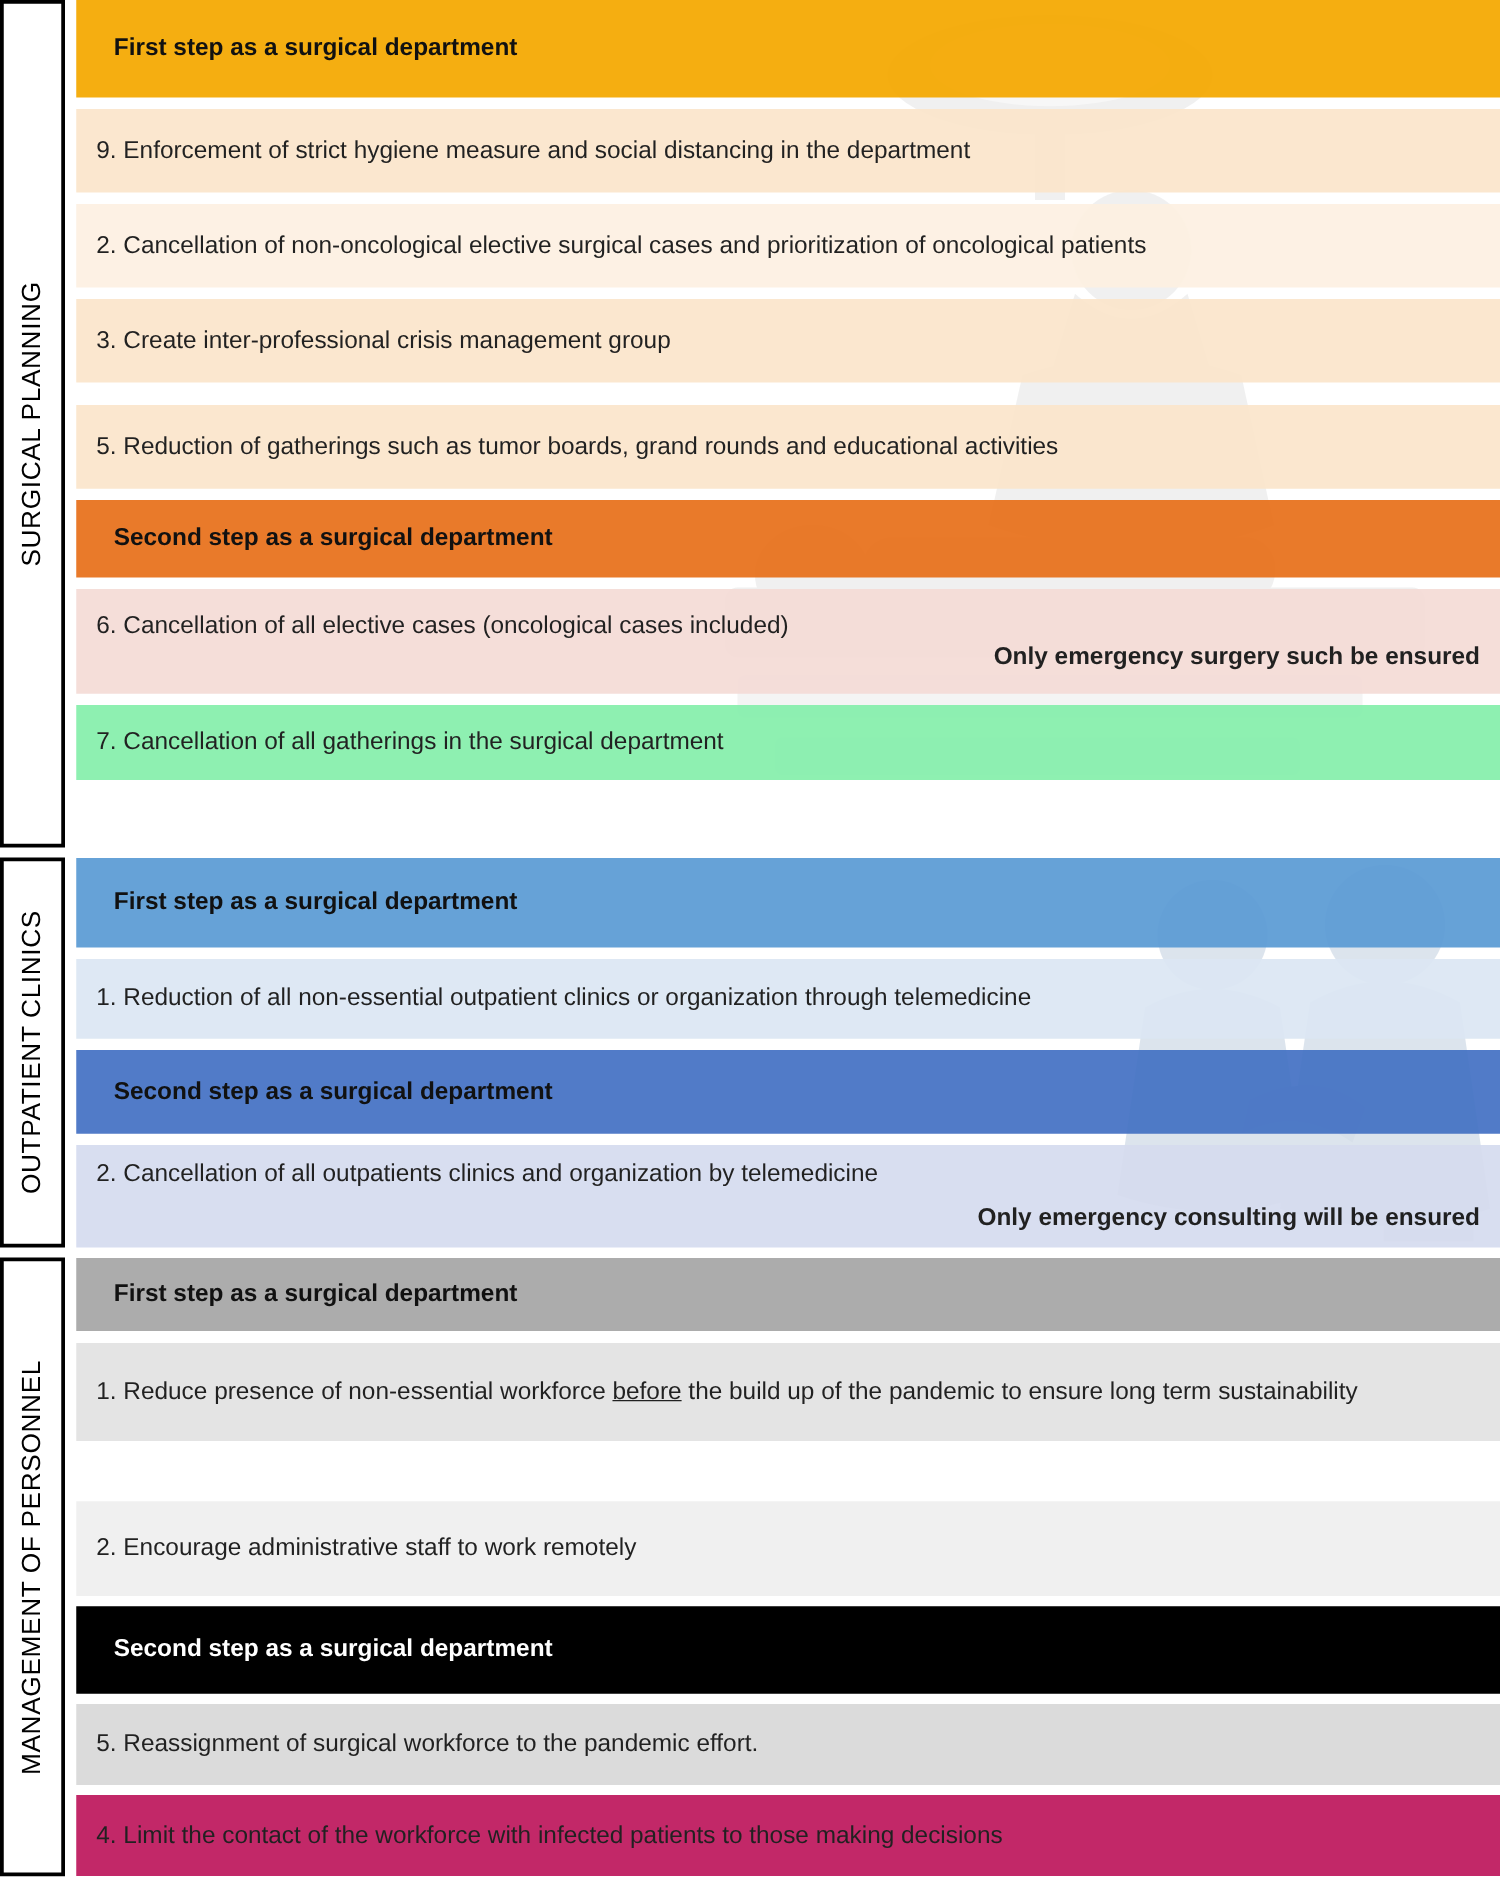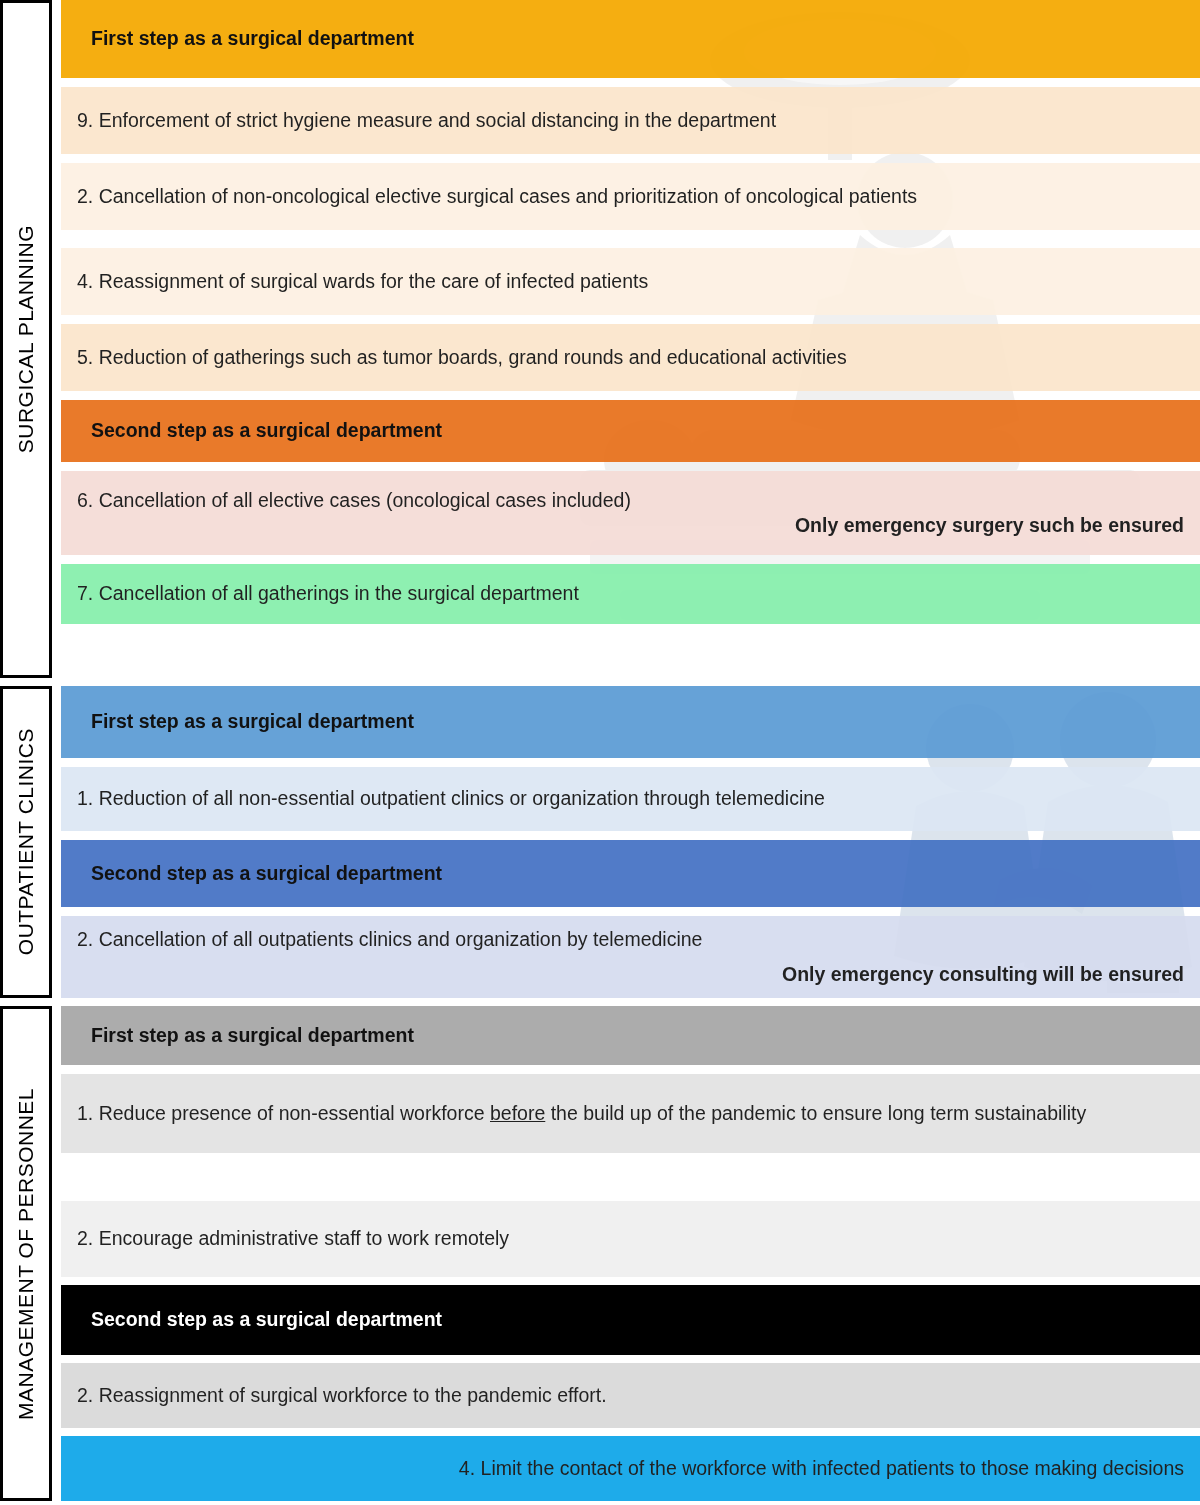--- a/index.html
+++ b/index.html
@@ -89,21 +89,21 @@
   .r-blue-a  { background: #dce7f4; }
   .h-blue2   { background: #4472c4; color: #000; }
   .r-blue-b  { background: #d6dcef; gap: 10px; }
 
   
   .h-gray    { background: #a6a6a6; color: #000; }
   .r-gray-a  { background: #e3e3e3; }
   .r-gray-b  { background: #efefef; }
   .h-black   { background: #000000; color: #ffffff; }
   .r-gray-c  { background: #d9d9d9; }
-  .r-gray-d  { background: #0ea5e9; text-align: right; }
+  .r-gray-d  { background: #be185d; }
 
   .spacer { height: 9px; }
 
   u.emph { text-decoration: underline; }
 
   
   .wm {
     position: absolute;
     pointer-events: none;
     opacity: 0.30;
@@ -165,24 +165,24 @@
         </div>
         <div class="spacer"></div>
         <div class="row r-orange-a translucent" style="height:67px;">
           <span class="txt">9. Enforcement of strict hygiene measure and social distancing in the department</span>
         </div>
         <div class="spacer"></div>
         <div class="row r-orange-b translucent" style="height:67px;">
           <span class="txt">2. Cancellation of non-oncological elective surgical cases and prioritization of oncological patients</span>
         </div>
         <div class="spacer"></div>
-        <div class="spacer"></div>
-        <div class="row r-orange-b translucent" style="height:67px;">
-          <span class="txt">4. Reassignment of surgical wards for the care of infected patients</span>
-        </div>
+        <div class="row r-orange-a translucent" style="height:67px;">
+          <span class="txt">3. Create inter-professional crisis management group</span>
+        </div>
+        <div class="spacer"></div>
         <div class="spacer"></div>
         <div class="row r-orange-a translucent" style="height:67px;">
           <span class="txt">5. Reduction of gatherings such as tumor boards, grand rounds and educational activities</span>
         </div>
         <div class="spacer"></div>
         <div class="row hdr h-orange2 translucent" style="height:62px;">
           <span class="txt">Second step as a surgical department</span>
         </div>
         <div class="spacer"></div>
         <div class="row r-red-a translucent" style="height:84px; flex-direction:column; align-items:flex-start; justify-content:center;">
@@ -239,21 +239,21 @@
         <div class="spacer"></div>
         <div class="row r-gray-b translucent" style="height:84px;margin-top:40px;">
           <span class="txt">2. Encourage administrative staff to work remotely</span>
         </div>
         <div class="spacer"></div>
         <div class="row hdr h-black" style="height:78px;">
           <span class="txt">Second step as a surgical department</span>
         </div>
         <div class="spacer"></div>
         <div class="row r-gray-c translucent" style="height:72px;">
-          <span class="txt">2. Reassignment of surgical workforce to the pandemic effort.</span>
+          <span class="txt">5. Reassignment of surgical workforce to the pandemic effort.</span>
         </div>
         <div class="spacer"></div>
         <div class="row r-gray-d translucent" style="height:72px;">
           <span class="txt">4. Limit the contact of the workforce with infected patients to those making decisions</span>
         </div>
       </div>
     </div>
 
   </div>
 </div>

